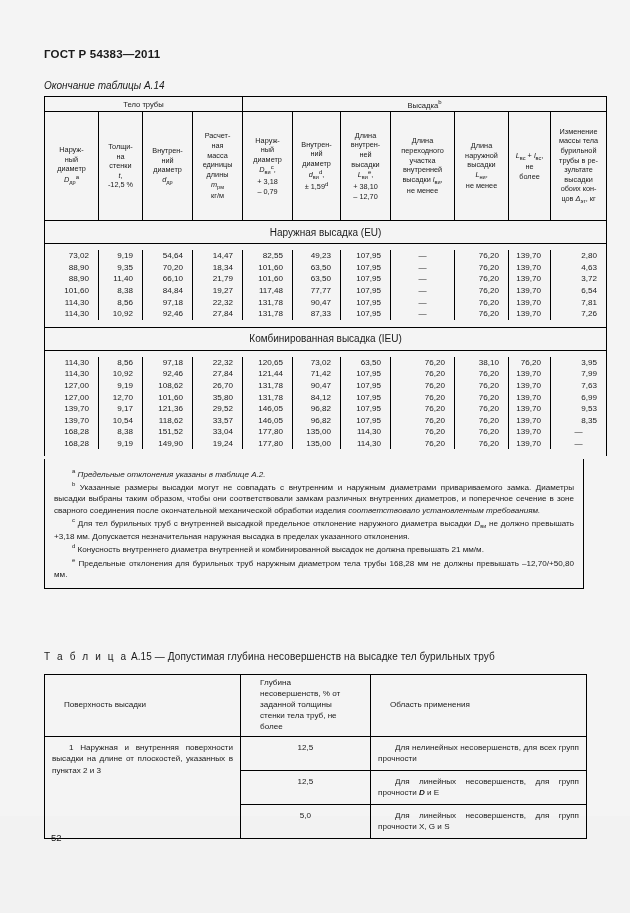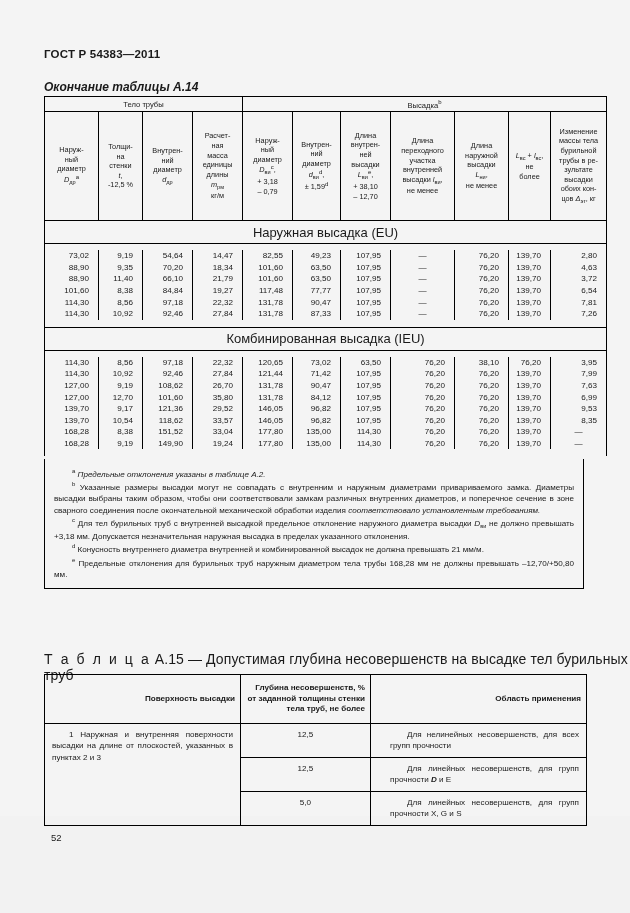--- a/index.html
+++ b/index.html
@@ -27,23 +27,22 @@
     left: 44px;
     top: 48px;
     font-size: 11.5px;
     font-weight: bold;
     letter-spacing: 0.2px;
   }
   .cont-title {
     position: absolute;
     left: 44px;
     top: 80px;
-    font-size: 12px;
+    font-size: 10px;
     font-style: italic;
-    font-weight: bold;
   }
 
   
   .t14 {
     position: absolute;
     left: 44px;
     top: 96px;
     width: 542px;
     border-collapse: collapse;
     table-layout: fixed;
@@ -61,21 +60,21 @@
     font-size: 7.6px;
   }
   .t14 .colhdr {
     height: 104px;
     line-height: 1.32;
     padding: 2px 1px;
     vertical-align: middle;
   }
   .t14 .sect {
     height: 22px;
-    font-size: 13px;
+    font-size: 10px;
     border-left: 1px solid #000;
     border-right: 1px solid #000;
   }
   .t14 .dat td, .t14 td.dc {
     height: 11.6px;
     font-size: 8.1px;
     border-top: none;
     border-bottom: none;
   }
   .t14 .dat td { text-align: center; }
@@ -102,51 +101,50 @@
   }
   .notes .it { font-style: italic; }
   sup.fn { font-size: 6px; vertical-align: super; }
   sub.sb { font-size: 5.6px; vertical-align: -2px; }
 
   
   .t15cap {
     position: absolute;
     left: 44px;
     top: 651px;
-    font-size: 14px;
+    font-size: 10px;
     letter-spacing: 0.1px;
   }
   .t15cap .sp { letter-spacing: 2.1px; }
   .t15 {
     position: absolute;
     left: 44px;
     top: 674px;
     width: 542px;
     border-collapse: collapse;
     table-layout: fixed;
     font-size: 8.1px;
   }
   .t15 td {
     border: 1px solid #000;
     padding: 5px 7px;
     vertical-align: top;
     font-weight: normal;
   }
   .t15 .hd {
-    text-align: right;
+    text-align: left;
     vertical-align: middle;
     height: 42px;
-    padding: 3px 5px;
+    padding: 3px 19px;
     line-height: 1.35;
-    font-weight: bold;
   }
   .t15 .cellL { text-align: justify; line-height: 1.42; }
   .t15 .cellC { text-align: center; vertical-align: top; padding-top: 6px; }
   .t15 .cellR { text-align: justify; line-height: 1.42; }
-  .t15 .cellR .ind { display:block; text-indent: 17px; margin-left: 12px; }
+  .t15 .cellR .ind { display:block; text-indent: 17px; }
   .t15 .cellL .ind { display:block; text-indent: 17px; }
   .pageno {
     position: absolute;
     left: 27px;
     top: 832px;
     font-size: 9.5px;
     margin-left: 24px;
   }
   .ital { font-style: italic; }
   .bi { font-style: italic; font-weight: bold; }

